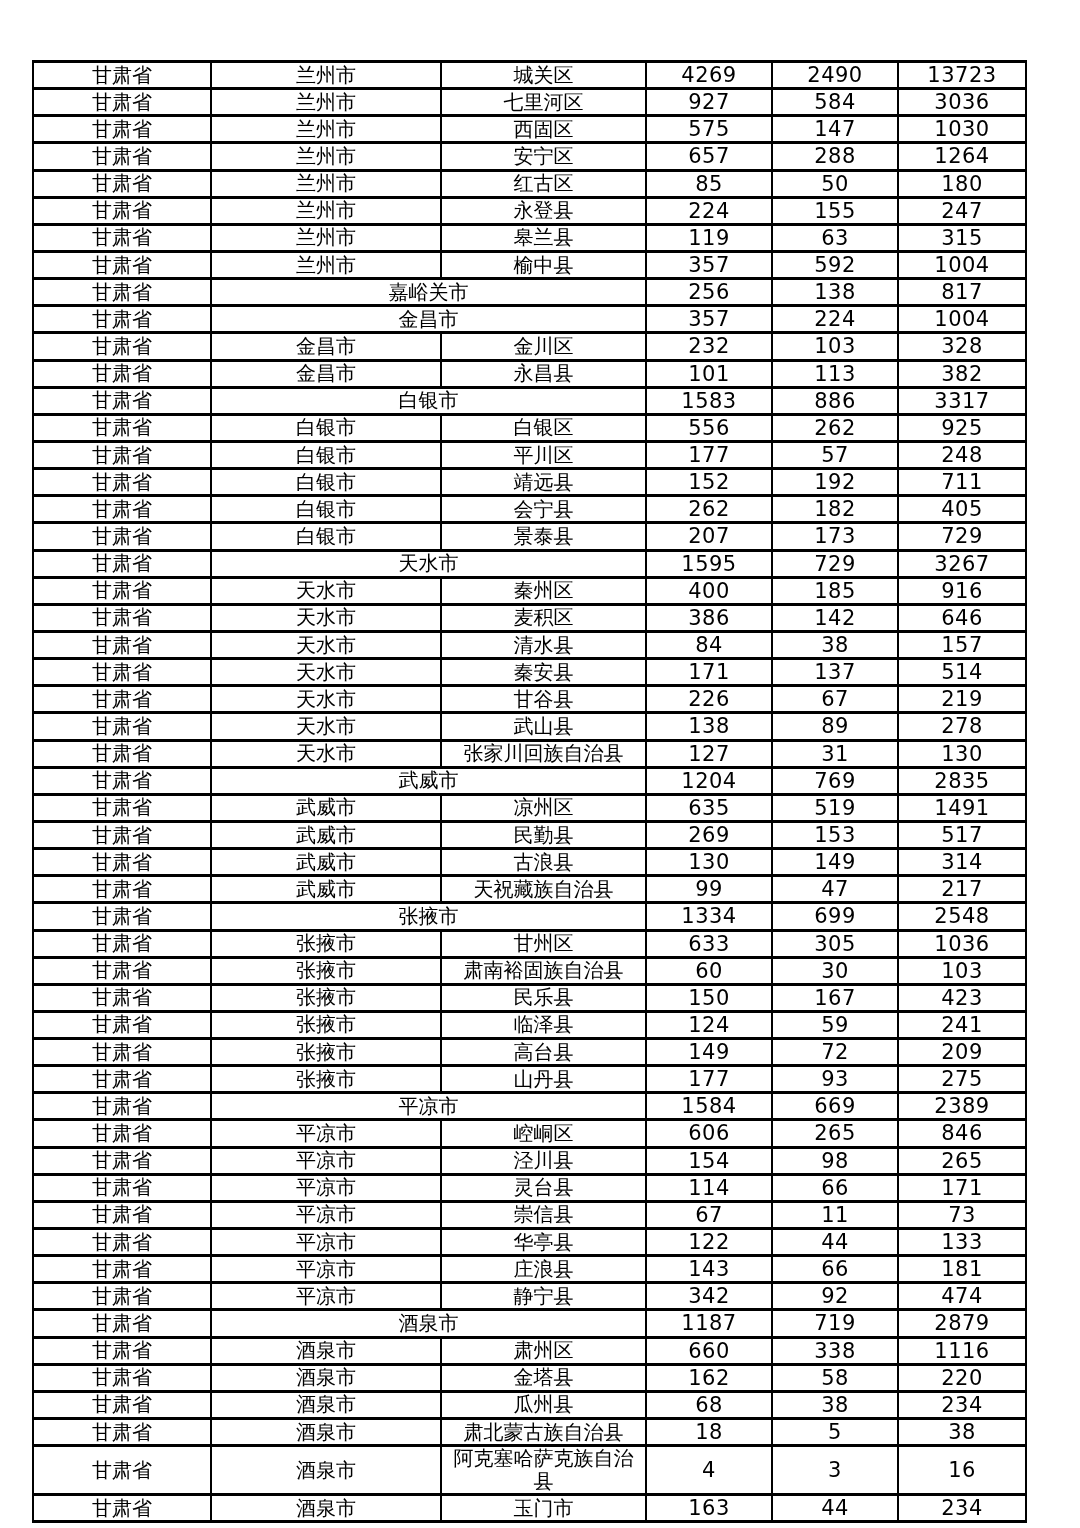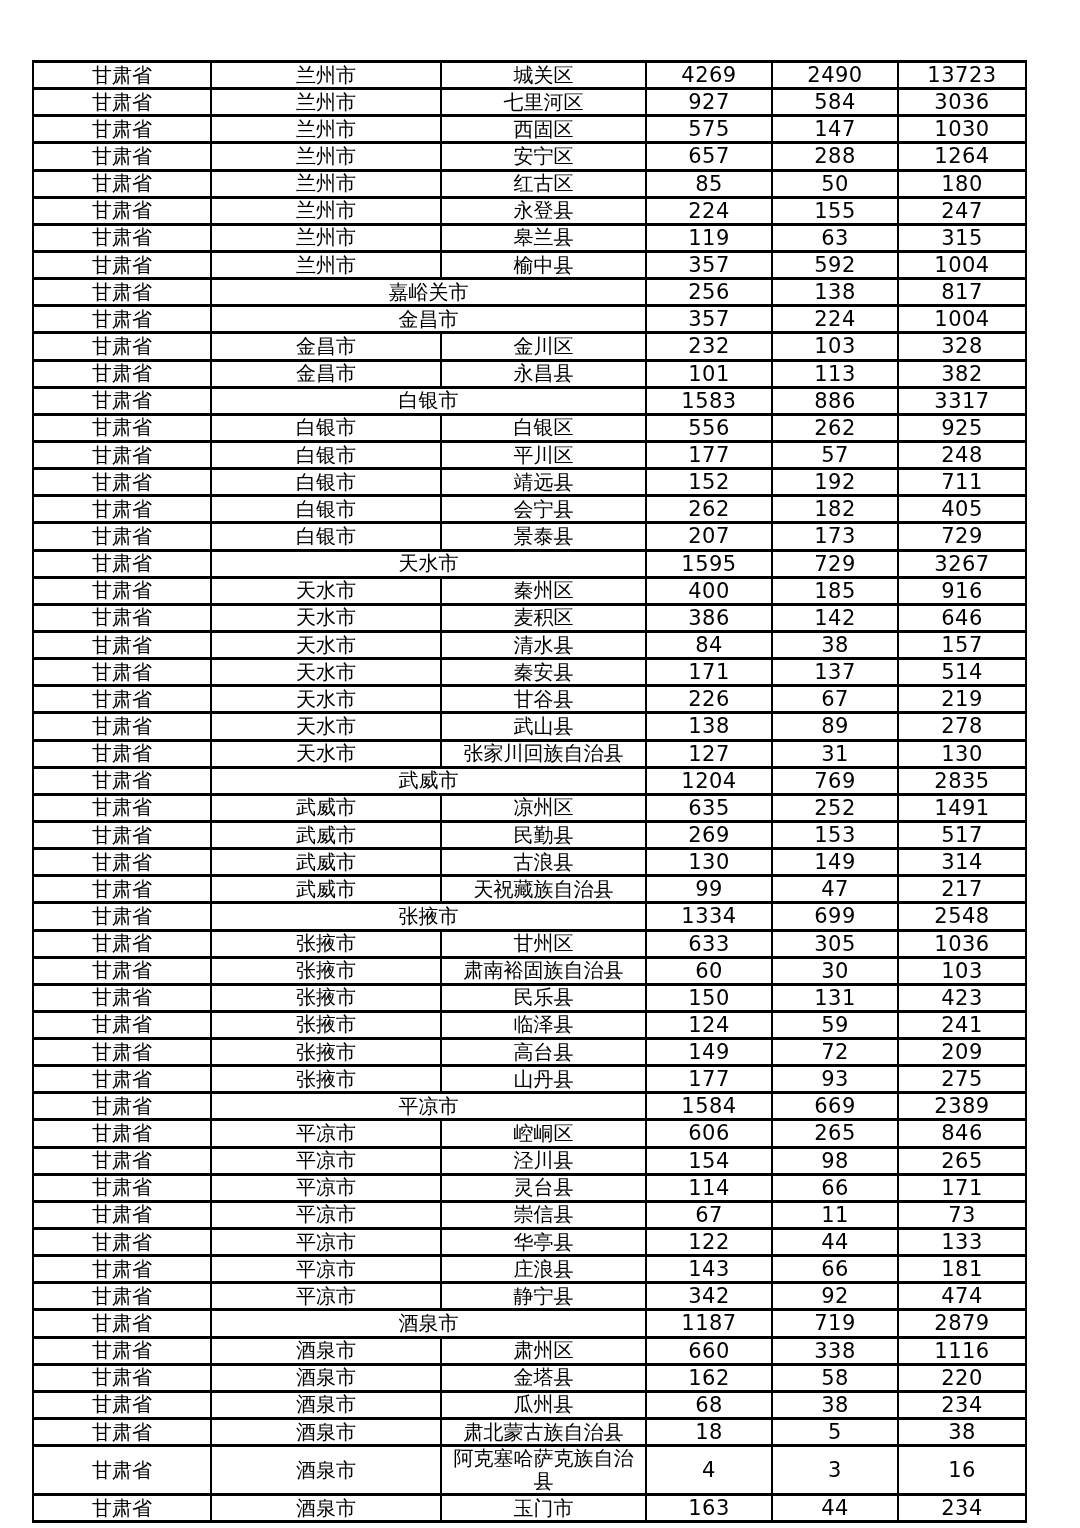--- a/index.html
+++ b/index.html
@@ -268,21 +268,21 @@
           <td class="txt" colspan="2">武威市</td>
           <td class="val">1204</td>
           <td class="val">769</td>
           <td class="val">2835</td>
         </tr>
         <tr>
           <td class="txt">甘肃省</td>
           <td class="txt">武威市</td>
           <td class="txt">凉州区</td>
           <td class="val">635</td>
-          <td class="val">252</td>
+          <td class="val">519</td>
           <td class="val">1491</td>
         </tr>
         <tr>
           <td class="txt">甘肃省</td>
           <td class="txt">武威市</td>
           <td class="txt">民勤县</td>
           <td class="val">269</td>
           <td class="val">153</td>
           <td class="val">517</td>
         </tr>
@@ -323,21 +323,21 @@
           <td class="txt">肃南裕固族自治县</td>
           <td class="val">60</td>
           <td class="val">30</td>
           <td class="val">103</td>
         </tr>
         <tr>
           <td class="txt">甘肃省</td>
           <td class="txt">张掖市</td>
           <td class="txt">民乐县</td>
           <td class="val">150</td>
-          <td class="val">131</td>
+          <td class="val">167</td>
           <td class="val">423</td>
         </tr>
         <tr>
           <td class="txt">甘肃省</td>
           <td class="txt">张掖市</td>
           <td class="txt">临泽县</td>
           <td class="val">124</td>
           <td class="val">59</td>
           <td class="val">241</td>
         </tr>

